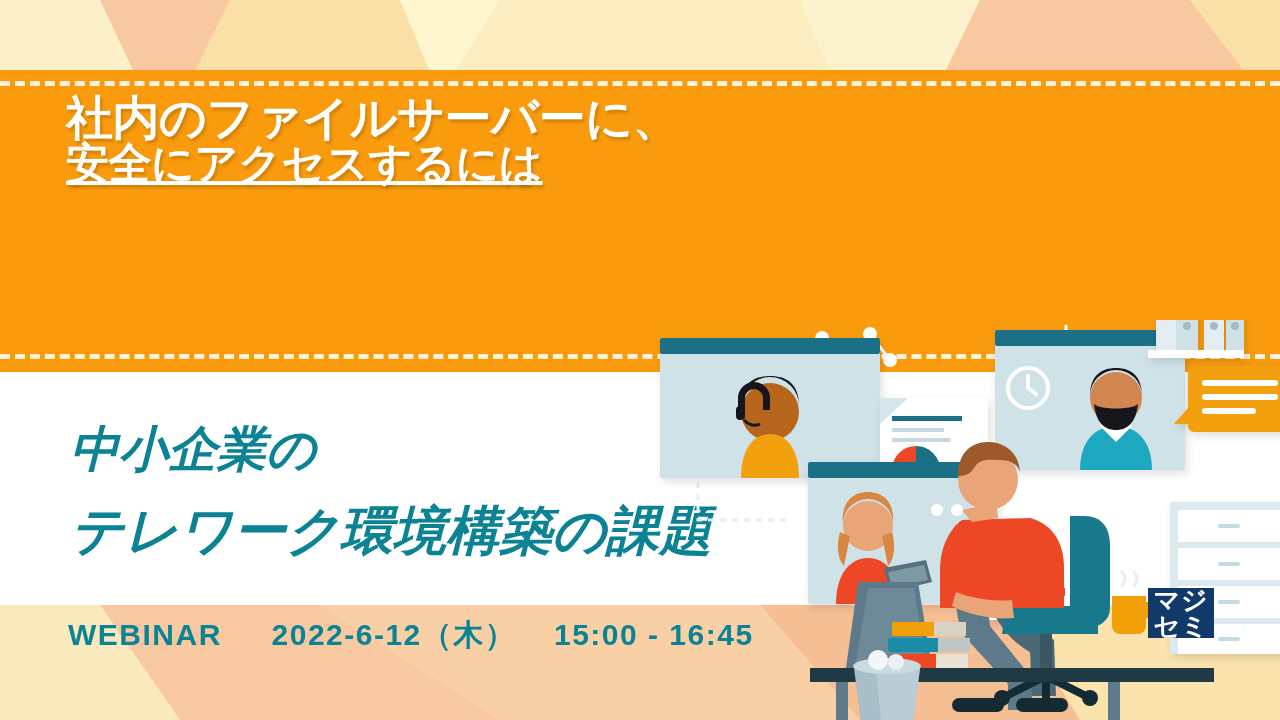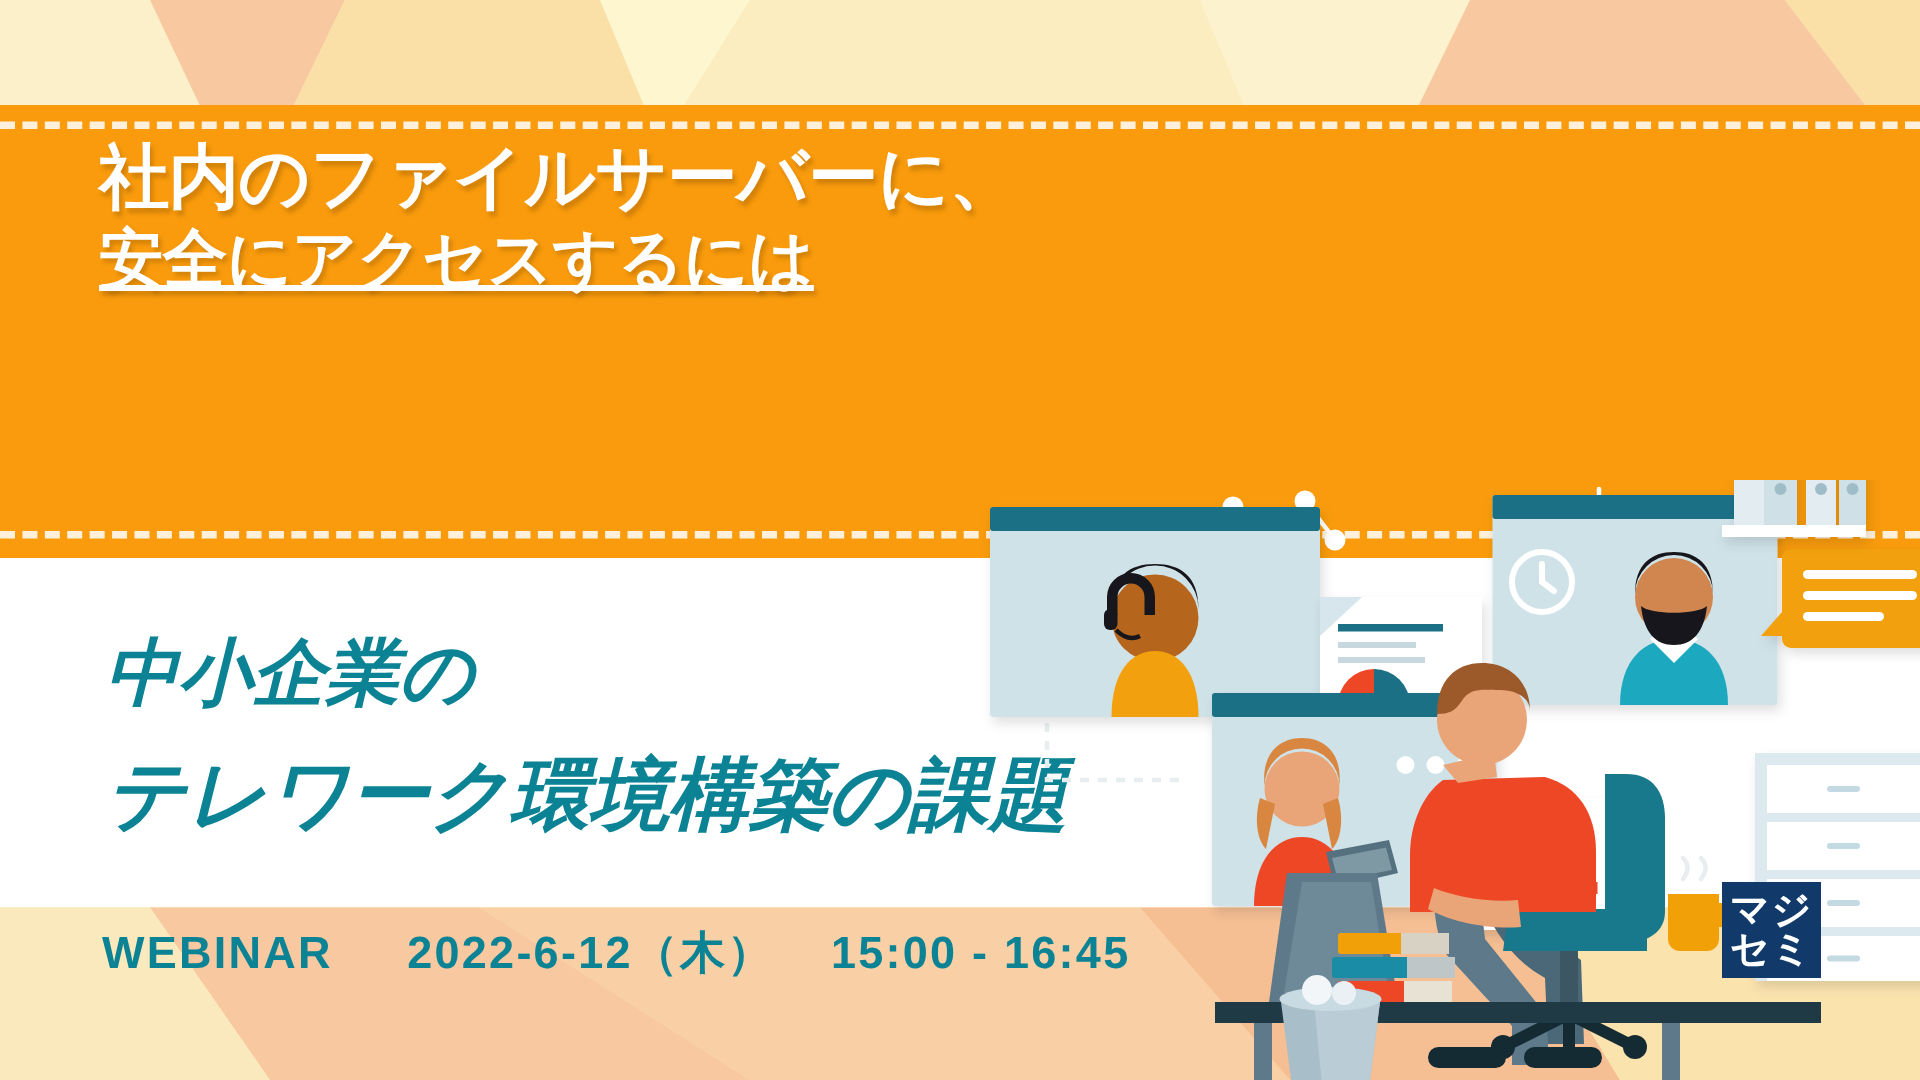--- a/index.html
+++ b/index.html
@@ -27,21 +27,21 @@
   .banner-dash.top { top:11px; }
   .banner-dash.bot { bottom:13px; }
 
   .headline {
     position:absolute; left:66px; top:94px; width:1180px;
     color:#ffffff; font-weight:700; line-height:1.0;
     text-shadow:2px 3px 3px rgba(120,70,0,.30);
     letter-spacing:-0.5px;
   }
   .hl-row { display:block; white-space:nowrap; }
-  .hl-row.r1 { font-size:47px; margin-bottom:11px; }
+  .hl-row.r1 { font-size:47px; margin-bottom:1px; }
   .hl-row.r2 { font-size:47px; margin-bottom:10px; }
   .hl-row.r3 { font-size:43px;text-decoration:underline; }
   .hl-big { font-size:71px; font-weight:700; vertical-align:-6px; letter-spacing:-1px; }
 
   
   .subtitle {
     position:absolute; left:70px; top:418px; width:820px;
     color:#0B8394; font-weight:700; line-height:1.28;
     letter-spacing:0px;
   }
@@ -52,21 +52,21 @@
     color:#0B8394; font-weight:700; font-size:30px;
     letter-spacing:1.5px; white-space:nowrap;
     font-family:"Liberation Sans","DejaVu Sans",sans-serif;
   }
   .wb-gap { display:inline-block; width:30px; }
   .wb-gap-s { display:inline-block; width:18px; }
 
   
   .logo {
     position:absolute; left:1148px; top:588px;
-    width:66px; height:64px; background:#113A6B;
+    width:66px; height:50px; background:#113A6B;
     display:flex; flex-direction:column; align-items:center; justify-content:center;
     line-height:1; z-index:40;
   }
   .logo span {
     color:#fff; font-weight:700; font-size:26px; letter-spacing:1px;
     font-family:"DejaVu Sans","Liberation Sans",sans-serif;
   }
   .logo span.l2 { margin-top:0; }
 
   

